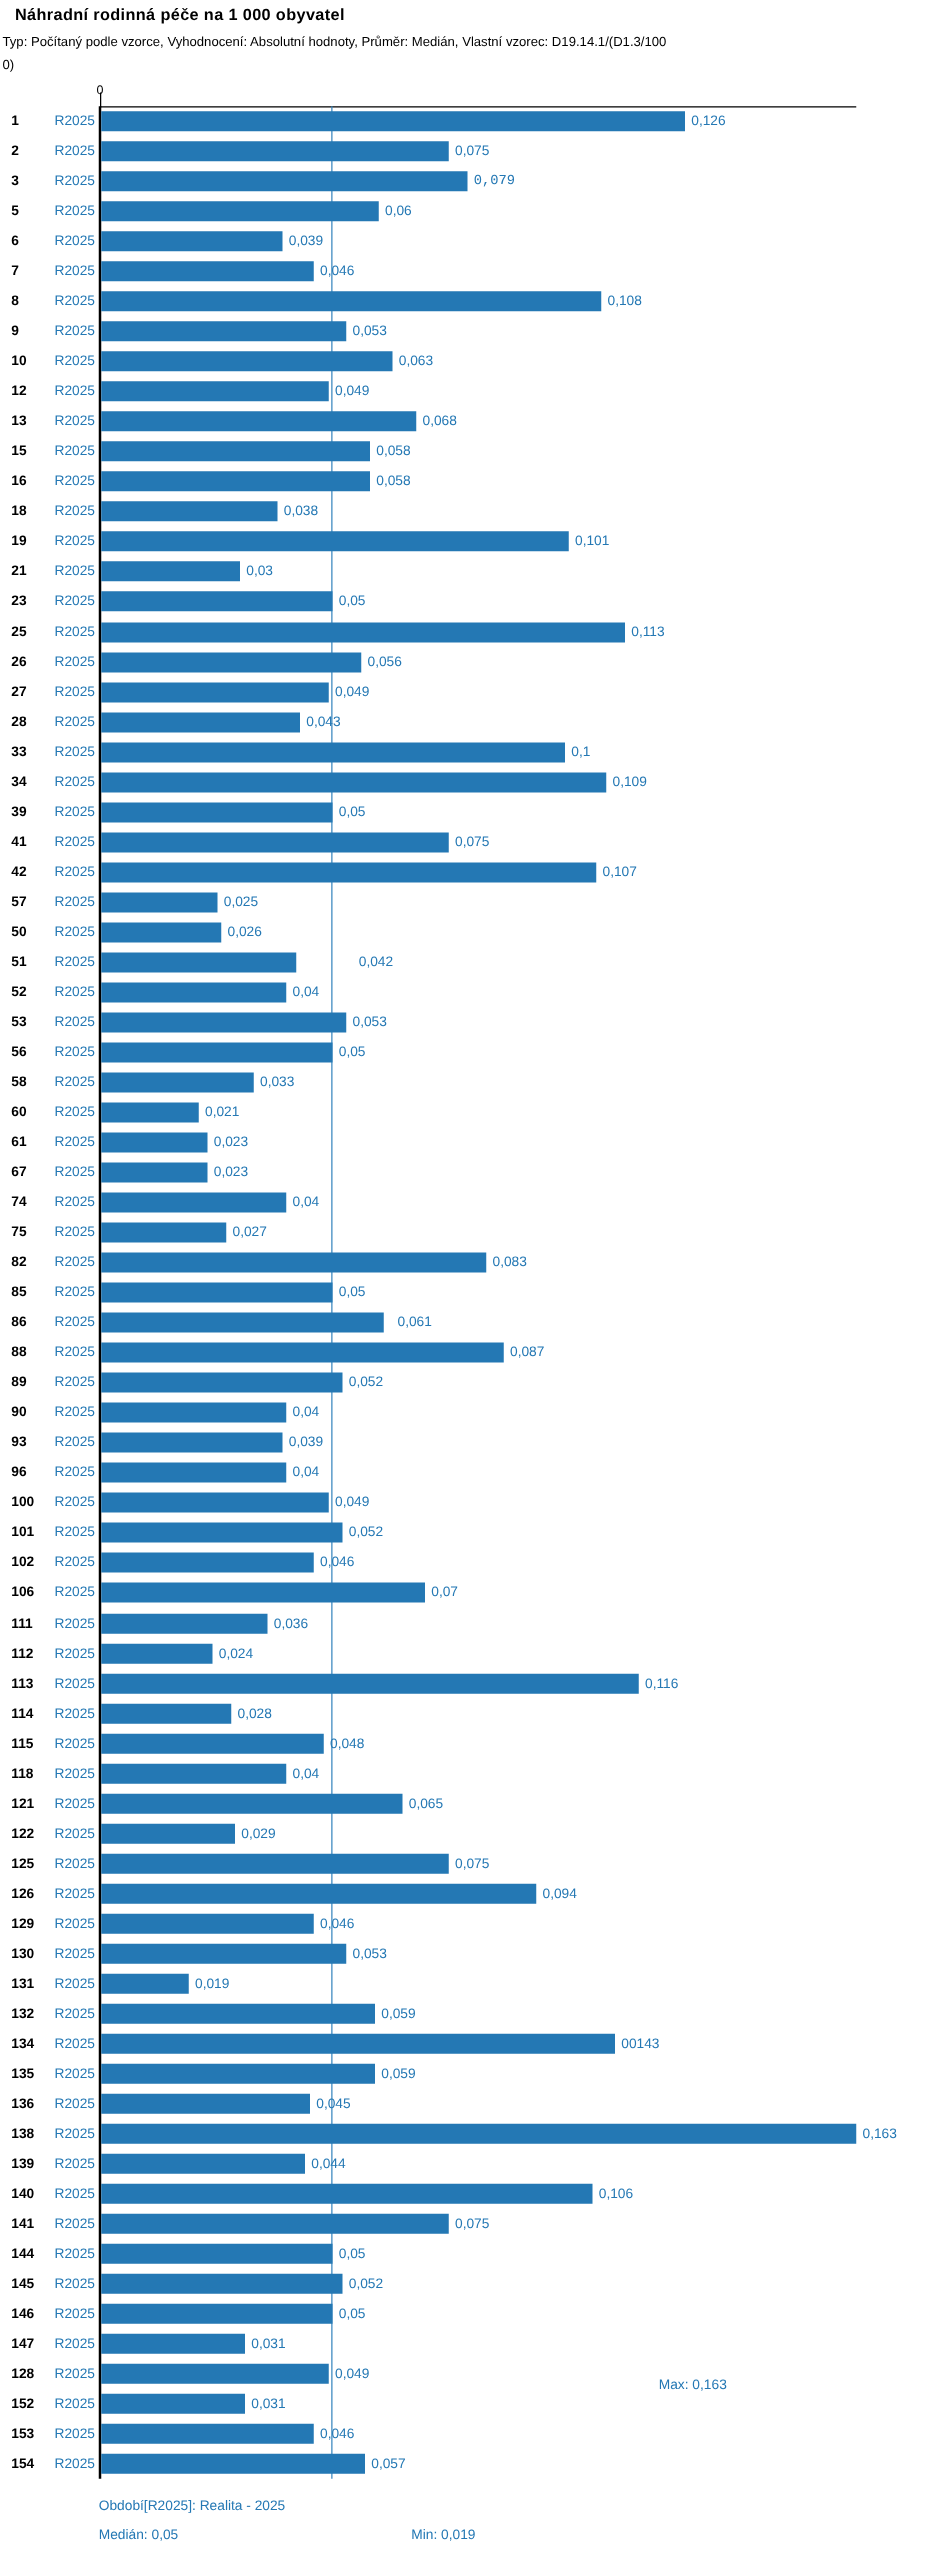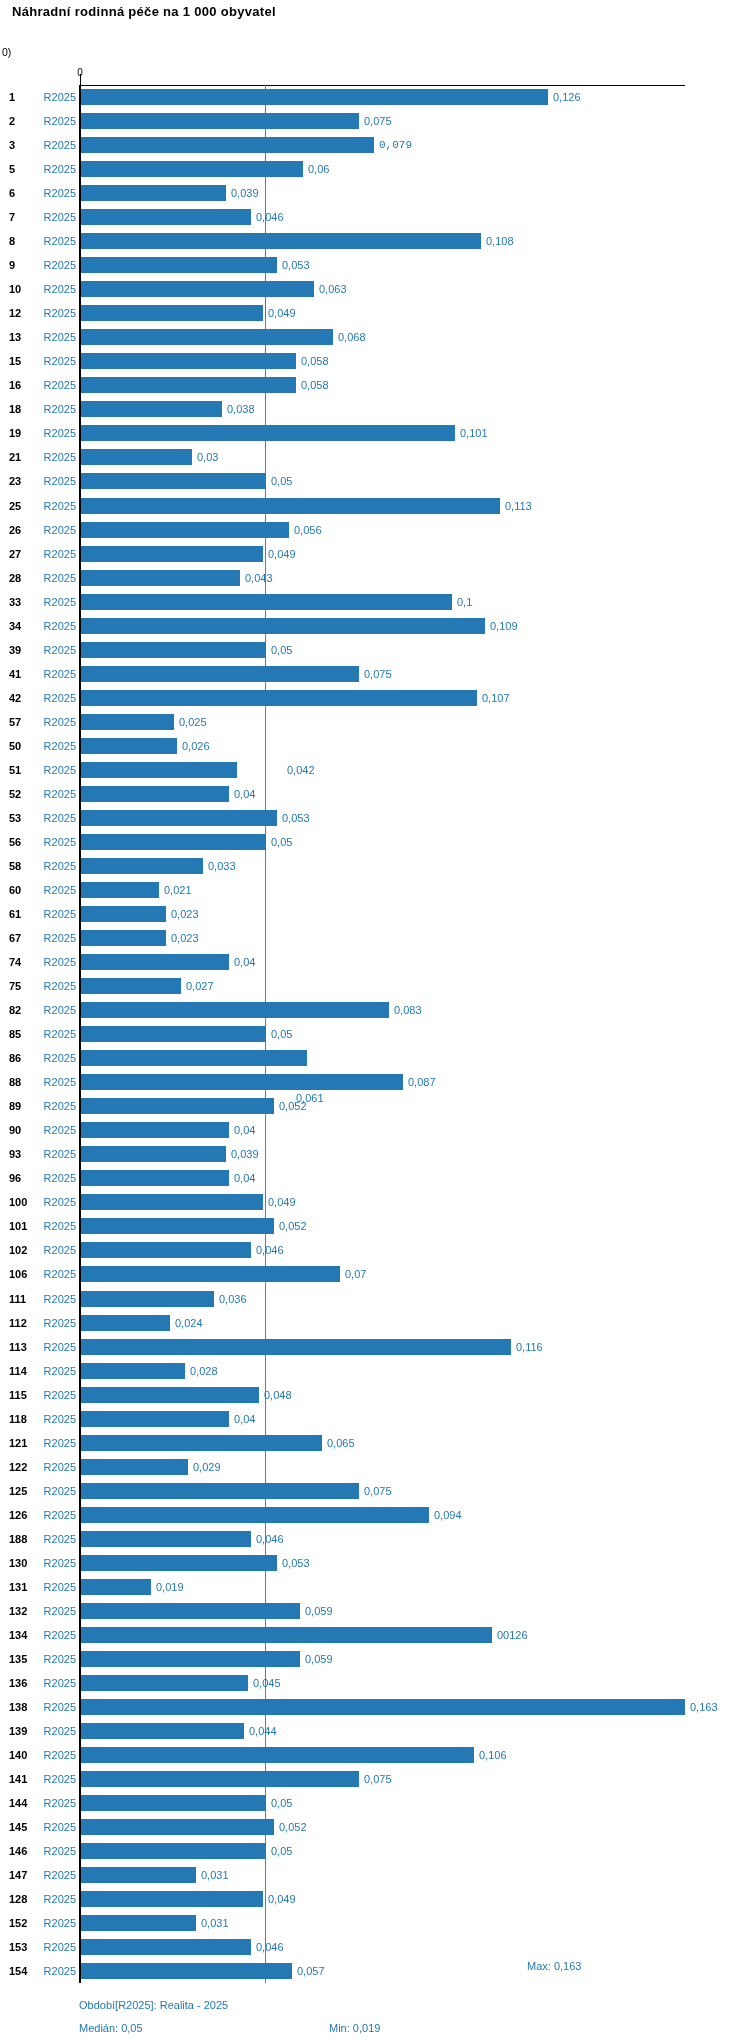--- a/index.html
+++ b/index.html
@@ -39,27 +39,28 @@
     position:absolute; left:81px; top:0; height:16px;
     background:var(--bar,#2478b4);
   }
   .val {
     position:absolute; top:0; color:var(--bluetext,#2478b4);
   }
   .footer-line { position:absolute; font-size:11px; color:var(--bluetext,#2478b4); white-space:nowrap; }
   #footer-period { left:79px;  top:1999px; }
   #footer-median { left:79px;  top:2022px; }
   #footer-min    { left:329px; top:2022px; }
-  #footer-max    { left:527px; top:1960px; }
+  #footer-max    { left:527px; top:1902px; }
 </style>
 </head>
 <body>
 
 <div id="chart">
   <div class="title">Náhradní rodinná péče na 1 000 obyvatel</div>
+  <div class="subtitle l1">Typ: Počítaný podle vzorce, Vyhodnocení: Absolutní hodnoty, Průměr: Medián, Vlastní vzorec: D19.14.1/(D1.3/100</div>
   <div class="subtitle l2">0)</div>
 
   <div class="zero-label">0</div>
   <div class="zero-tick"></div>
   <div class="x-axis"></div>
   <div class="y-axis"></div>
   <div class="median-line" id="median-line" style="left: 265px;"></div>
 
   <div id="rows">
       <div class="row" style="top: 89px;">
@@ -299,21 +300,21 @@
       <div class="row" style="top: 1026px;">
         <span class="rownum">85</span>
         <span class="serlabel">R2025</span>
         <div class="bar" style="width: 185px;"></div>
         <span class="val" style="left: 271px;">0,05</span>
       </div>
       <div class="row" style="top: 1050px;">
         <span class="rownum">86</span>
         <span class="serlabel">R2025</span>
         <div class="bar" style="width: 226px;"></div>
-        <span class="val" style="left: 296px; margin-top: 40px;">0,061</span>
+        <span class="val" style="left: 318px;">0,061</span>
       </div>
       <div class="row" style="top: 1074px;">
         <span class="rownum">88</span>
         <span class="serlabel">R2025</span>
         <div class="bar" style="width: 322px;"></div>
         <span class="val" style="left: 408px;">0,087</span>
       </div>
       <div class="row" style="top: 1098px;">
         <span class="rownum">89</span>
         <span class="serlabel">R2025</span>
@@ -416,21 +417,21 @@
         <div class="bar" style="width: 278px;"></div>
         <span class="val" style="left: 364px;">0,075</span>
       </div>
       <div class="row" style="top: 1507px;">
         <span class="rownum">126</span>
         <span class="serlabel">R2025</span>
         <div class="bar" style="width: 348px;"></div>
         <span class="val" style="left: 434px;">0,094</span>
       </div>
       <div class="row" style="top: 1531px;">
-        <span class="rownum">188</span>
+        <span class="rownum">129</span>
         <span class="serlabel">R2025</span>
         <div class="bar" style="width: 170px;"></div>
         <span class="val" style="left: 256px;">0,046</span>
       </div>
       <div class="row" style="top: 1555px;">
         <span class="rownum">130</span>
         <span class="serlabel">R2025</span>
         <div class="bar" style="width: 196px;"></div>
         <span class="val" style="left: 282px;">0,053</span>
       </div>
@@ -443,21 +444,21 @@
       <div class="row" style="top: 1603px;">
         <span class="rownum">132</span>
         <span class="serlabel">R2025</span>
         <div class="bar" style="width: 219px;"></div>
         <span class="val" style="left: 305px;">0,059</span>
       </div>
       <div class="row" style="top: 1627px;">
         <span class="rownum">134</span>
         <span class="serlabel">R2025</span>
         <div class="bar" style="width: 411px;"></div>
-        <span class="val" style="left: 497px;">00126</span>
+        <span class="val" style="left: 497px;">00143</span>
       </div>
       <div class="row" style="top: 1651px;">
         <span class="rownum">135</span>
         <span class="serlabel">R2025</span>
         <div class="bar" style="width: 219px;"></div>
         <span class="val" style="left: 305px;">0,059</span>
       </div>
       <div class="row" style="top: 1675px;">
         <span class="rownum">136</span>
         <span class="serlabel">R2025</span>

